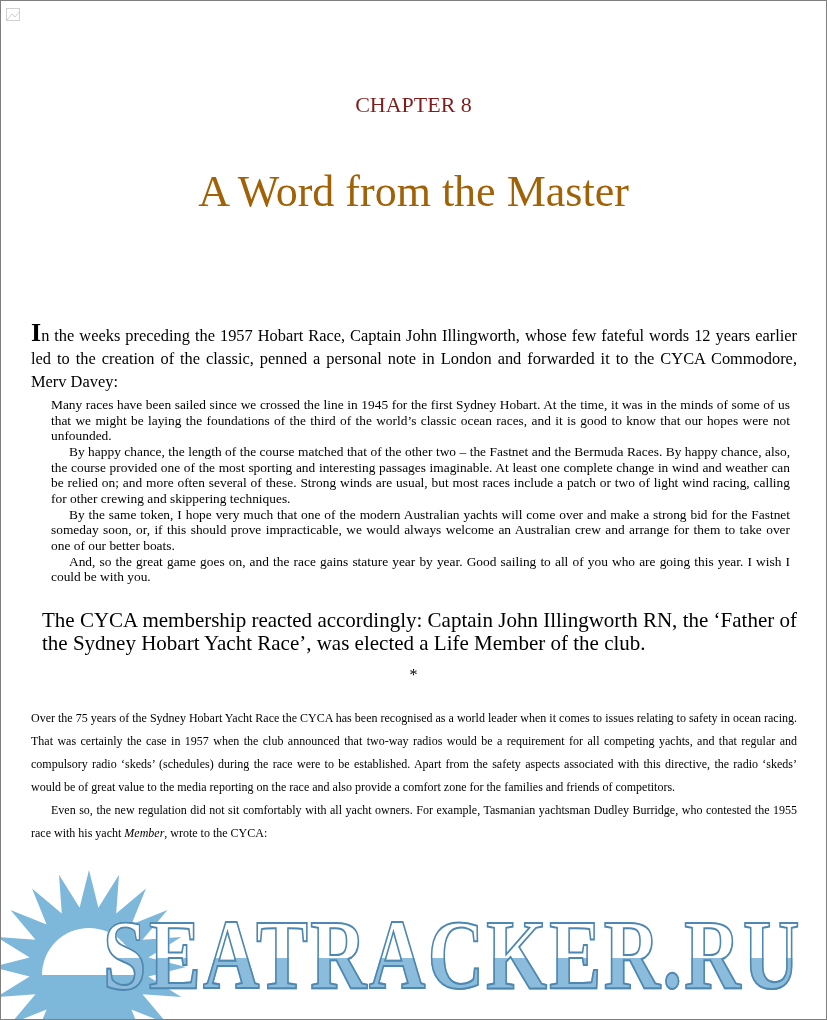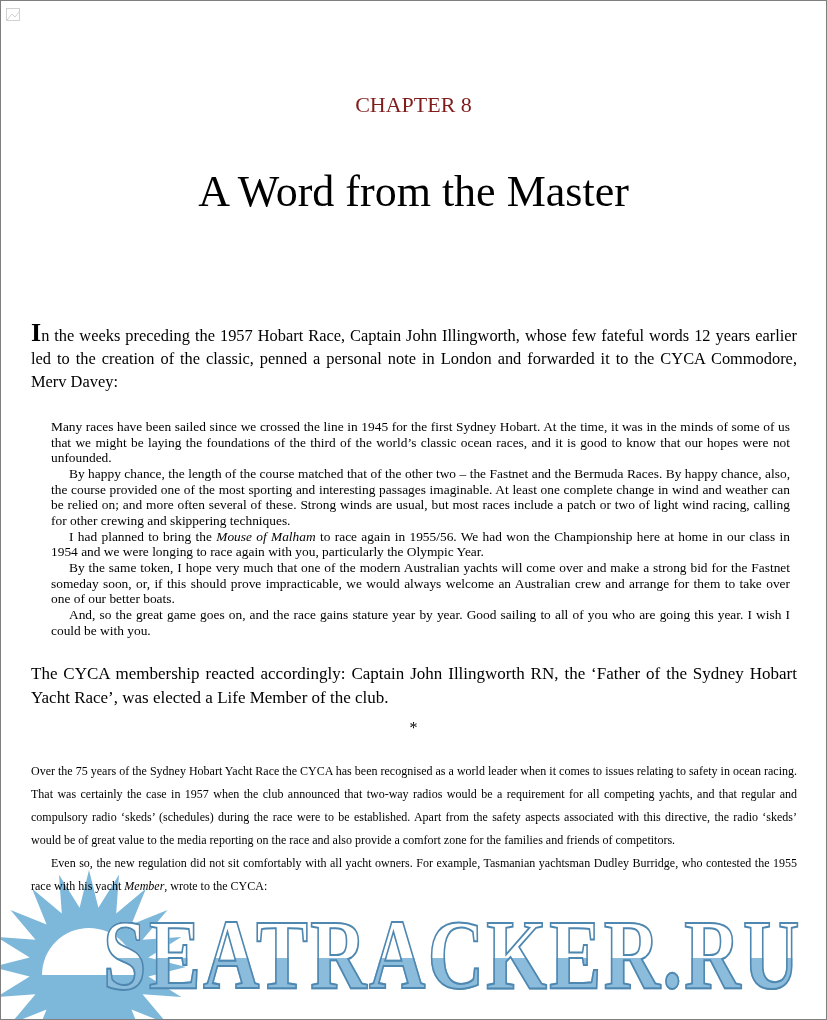--- a/index.html
+++ b/index.html
@@ -25,39 +25,39 @@
   .chapter-heading {
     margin-top: 91px;
     text-align: center;
     font-size: 22px; line-height: 26px;
     color: #7f1d1d;
   }
   .page-title {
     margin-top: 47px;
     text-align: center;
     font-size: 44px; line-height: 53px;
-    color: #000000;
+    color: #a16207;
   }
   .intro {
     margin: 106px 29px 0 30px;
     font-size: 16.4px; line-height: 23px;
     text-align: justify;
   }
   .dropcap {
     font-size: 26px; font-weight: bold; line-height: 0;
   }
   .letter {
-    margin: 26px 36px 0 50px;
+    margin: 4px 36px 0 50px;
     font-size: 13.4px; line-height: 15.65px;
     text-align: justify;
   }
   .letter p.indented { text-indent: 18px; }
   .para {
-    margin: 24px 29px 0 30px;
-    font-size: 17px; line-height: 23.5px;
+    margin: 24px 29px 0 41px;
+    font-size: 21px; line-height: 23.5px;
     text-align: justify;
   }
   .separator {
     margin-top: 9px;
     text-align: center;
     font-size: 16px; line-height: 20px;
   }
   .closing {
     margin: 22px 29px 0 30px;
     font-size: 12px; line-height: 23px;
@@ -103,21 +103,20 @@
 
     <div class="chapter-heading">CHAPTER 8</div>
 
     <div class="page-title">A Word from the Master</div>
 
     <p class="intro"><span class="dropcap">I</span><span>n the weeks preceding the 1957 Hobart Race, Captain John Illingworth, whose few fateful words 12 years earlier led to the creation of the classic, penned a personal note in London and forwarded it to the CYCA Commodore, Merv Davey:</span></p>
 
     <div class="letter">
         <p class=""><span>Many races have been sailed since we crossed the line in 1945 for the first Sydney Hobart. At the time, it was in the minds of some of us that we might be laying the foundations of the third of the world’s classic ocean races, and it is good to know that our hopes were not unfounded.</span></p>
         <p class="indented"><span>By happy chance, the length of the course matched that of the other two – the Fastnet and the Bermuda Races. By happy chance, also, the course provided one of the most sporting and interesting passages imaginable. At least one complete change in wind and weather can be relied on; and more often several of these. Strong winds are usual, but most races include a patch or two of light wind racing, calling for other crewing and skippering techniques.</span></p>
-        <p class="indented"><span>I had planned to bring the </span><i>Mouse of Malham</i><span> to race again in 1955/56. We had won the Championship here at home in our class in 1954 and we were longing to race again with you, particularly the Olympic Year.</span></p>
         <p class="indented"><span>By the same token, I hope very much that one of the modern Australian yachts will come over and make a strong bid for the Fastnet someday soon, or, if this should prove impracticable, we would always welcome an Australian crew and arrange for them to take over one of our better boats.</span></p>
         <p class="indented"><span>And, so the great game goes on, and the race gains stature year by year. Good sailing to all of you who are going this year. I wish I could be with you.</span></p>
       </div>
 
     <p class="para">The CYCA membership reacted accordingly: Captain John Illingworth RN, the ‘Father of the Sydney Hobart Yacht Race’, was elected a Life Member of the club.</p>
 
     <div class="separator">*</div>
 
     <div class="closing">
         <p class=""><span>Over the 75 years of the Sydney Hobart Yacht Race the CYCA has been recognised as a world leader when it comes to issues relating to safety in ocean racing. That was certainly the case in 1957 when the club announced that two-way radios would be a requirement for all competing yachts, and that regular and compulsory radio ‘skeds’ (schedules) during the race were to be established. Apart from the safety aspects associated with this directive, the radio ‘skeds’ would be of great value to the media reporting on the race and also provide a comfort zone for the families and friends of competitors.</span></p>

